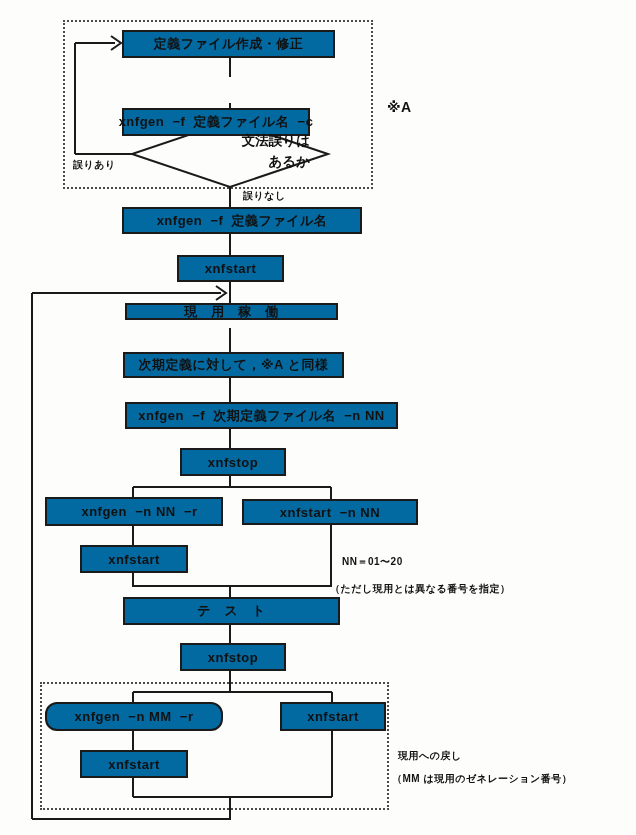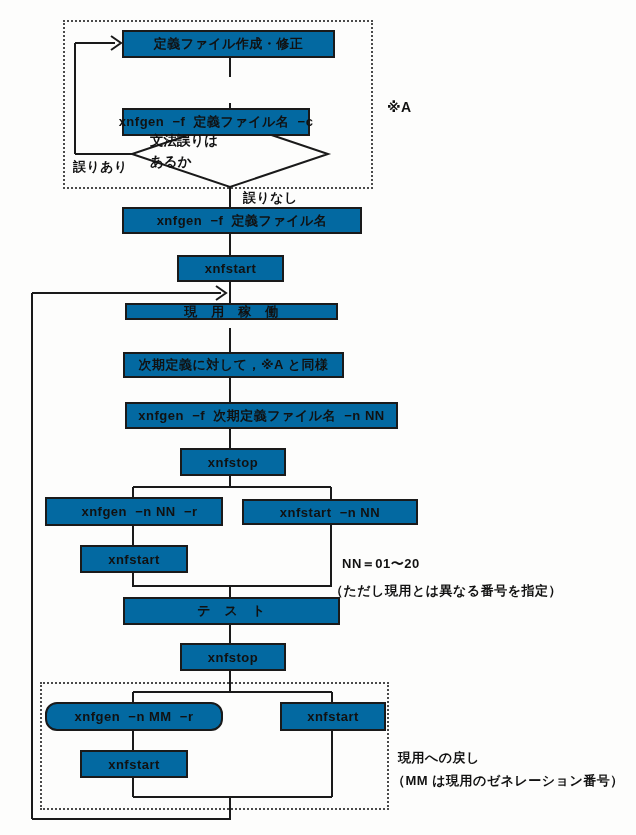--- a/index.html
+++ b/index.html
@@ -34,31 +34,31 @@
   }
   .dotted {
     position: absolute;
     box-sizing: border-box;
     border: 2px dotted #4a4a4a;
     z-index: 0;
   }
   .lbl {
     position: absolute;
     font-weight: bold;
-    font-size: 13px;
+    font-size: 10px;
     letter-spacing: 0.5px;
     white-space: pre;
     z-index: 2;
     line-height: 1.2;
   }
   .decision-text {
     position: absolute;
     left: 150px; top: 131px;
     width: 160px;
-    text-align: left;
+    text-align: right;
     font-weight: bold;
     font-size: 13.5px;
     line-height: 1.55;
     z-index: 2;
     white-space: pre;
   }
 </style>
 </head>
 <body>
 

